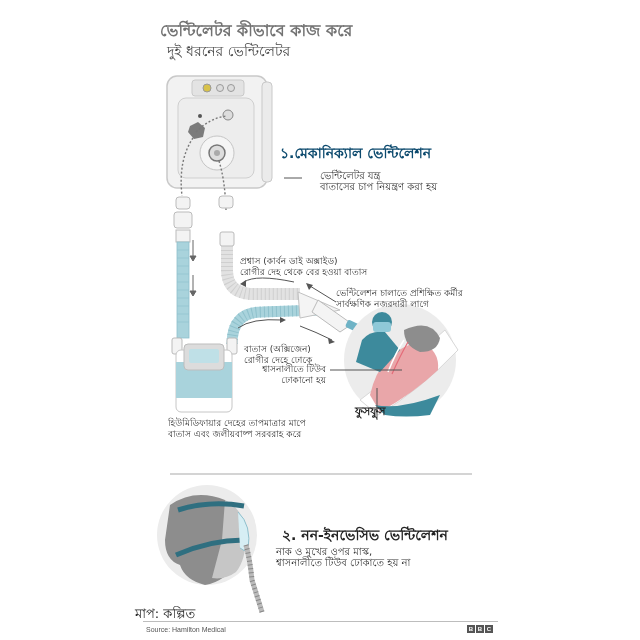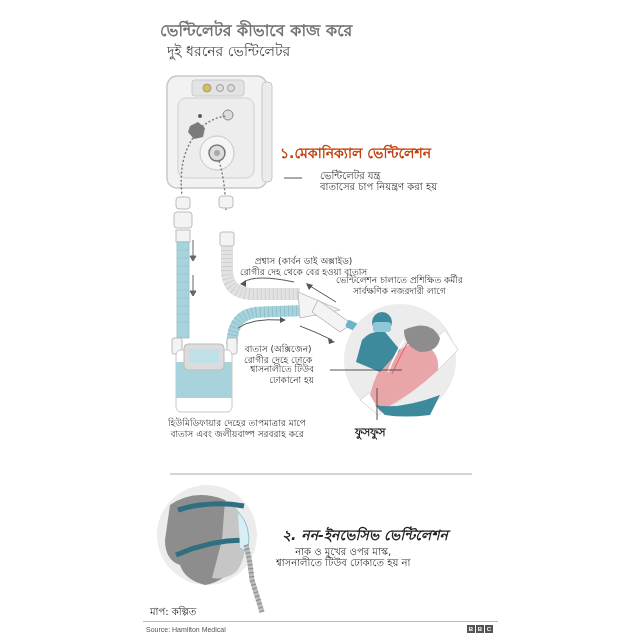--- a/index.html
+++ b/index.html
@@ -1,30 +1,30 @@
 <!DOCTYPE html>
 <html><head>
 <meta charset="utf-8">
 <style>
   html, body { margin:0; padding:0; background:#ffffff; }
   body { width:640px; height:640px; position:relative; overflow:hidden;
          font-family:"DejaVu Sans", sans-serif; color:#222; }
   .abs { position:absolute; }
   .title { left:160px; top:18px; font-size:16px; font-weight:bold; color:#737373; white-space:nowrap; }
   .subtitle { left:167px; top:40px; font-size:14px; color:#444; white-space:nowrap; }
-  .h1 { left:280px; top:142px; font-size:14px; font-weight:bold; color:#c2410c; white-space:nowrap; }
-  .h2 { left:282px; top:524px; font-size:14px; font-weight:bold; color:#222; white-space:nowrap;font-style:italic; }
+  .h1 { left:280px; top:142px; font-size:14px; font-weight:bold; color:#0c4a6e; white-space:nowrap; }
+  .h2 { left:282px; top:524px; font-size:14px; font-weight:bold; color:#222; white-space:nowrap; }
   .lbl { font-size:9px; color:#333; line-height:11px; white-space:nowrap; }
-  .lbl.c { text-align:center; }
+  .lbl.c { }
   .lbl.r { text-align:right; }
-  .lung { left:355px; top:424px; font-size:11px; font-weight:bold; color:#222; }
+  .lung { left:355px; top:403px; font-size:11px; font-weight:bold; color:#222; }
   .divider { left:170px; top:473px; width:302px; height:2px; background:#d4d4d4; }
   .footer-line { left:143px; top:621px; width:355px; height:1px; background:#bdbdbd; }
   .source { left:146px; top:626px; font-size:7px; color:#555; font-family:"Liberation Sans", sans-serif; }
-  .scale { left:150px; top:604px; font-size:10px; color:#222; }
+  .scale { left:135px; top:604px; font-size:13px; color:#222; }
   .bbc { left:467px; top:625px; display:flex; gap:1px; }
   .bbc span { display:inline-block; width:8px; height:8px; background:#555; color:#fff;
               font-size:6px; line-height:8px; text-align:center; font-weight:bold;
               font-family:"Liberation Sans", sans-serif; }
   svg { position:absolute; left:0; top:0; }
 </style>
 </head>
 <body>
 
 <svg width="640" height="640" viewBox="0 0 640 640">
@@ -141,31 +141,31 @@
 <div class="abs lbl" style="left:320px; top:170px; font-size:10px;">
   <div>ভেন্টিলেটর যন্ত্র</div>
   <div>বাতাসের চাপ নিয়ন্ত্রণ করা হয়</div>
 </div>
 
 <div class="abs lbl c" style="left:240px; top:256px;">
   <div>প্রশ্বাস (কার্বন ডাই অক্সাইড)</div>
   <div>রোগীর দেহ থেকে বের হওয়া বাতাস</div>
 </div>
 
-<div class="abs lbl c" style="left:336px; top:275px;">
+<div class="abs lbl c" style="left:336px; top:288px;">
   <div>ভেন্টিলেশন চালাতে প্রশিক্ষিত কর্মীর</div>
   <div>সার্বক্ষণিক নজরদারী লাগে</div>
 </div>
 
 <div class="abs lbl c" style="left:244px; top:344px;">
   <div>বাতাস (অক্সিজেন)</div>
   <div>রোগীর দেহে ঢোকে</div>
 </div>
 
-<div class="abs lbl r" style="left:236px; top:364px; width:78px;">
+<div class="abs lbl r" style="left:248px; top:364px; width:78px;">
   <div>শ্বাসনালীতে টিউব</div>
   <div>ঢোকানো হয়</div>
 </div>
 
 <div class="abs lbl c" style="left:168px; top:418px;">
   <div>হিউমিডিফায়ার দেহের তাপমাত্রার মাপে</div>
   <div>বাতাস এবং জলীয়বাষ্প সরবরাহ করে</div>
 </div>
 
 <div class="abs lung">ফুসফুস</div>

